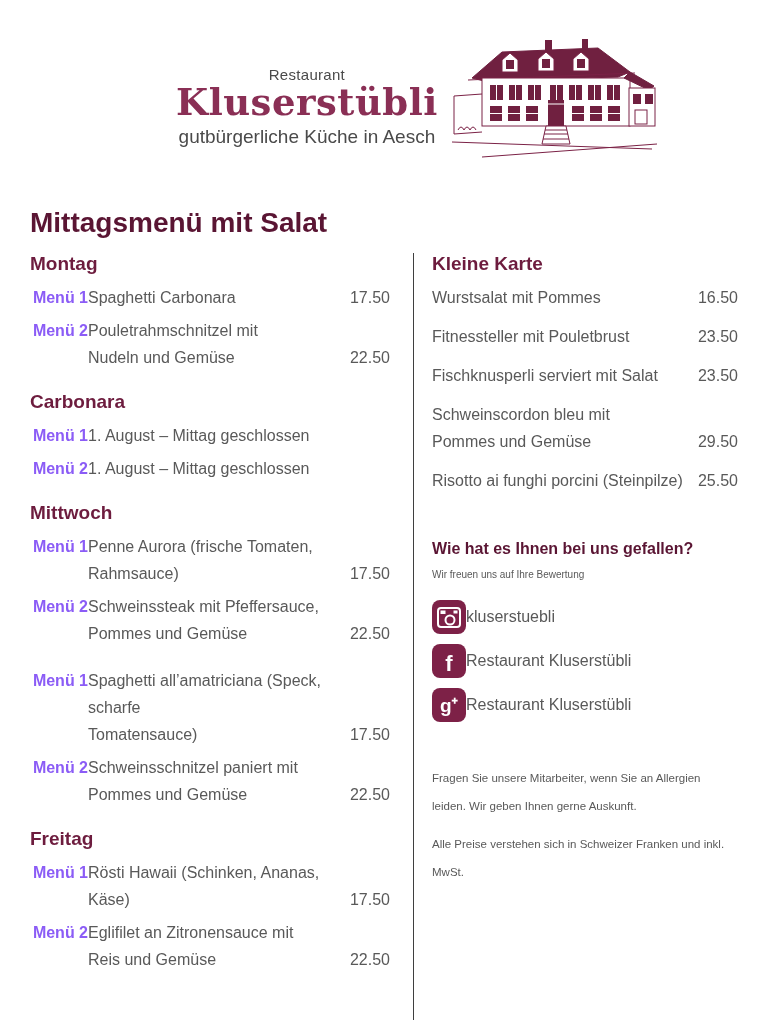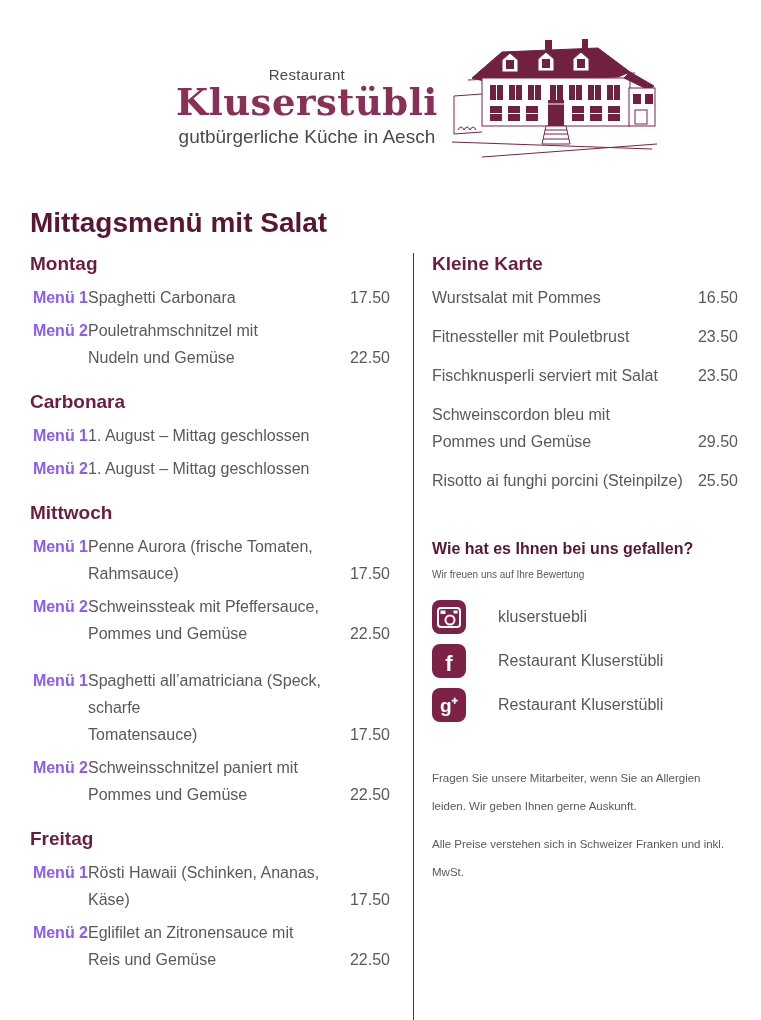--- a/index.html
+++ b/index.html
@@ -40,21 +40,21 @@
   .menu-price { color:#595959; align-self:flex-end; padding-left:8px; }
 
   
   .karte-heading { margin-bottom:9px; }
   .karte-item { display:flex; align-items:flex-start; margin-bottom:12px; font-size:16px; line-height:27px; }
 
   
   .feedback { margin-top:46px; }
   .feedback-heading { font-size:16px; font-weight:bold; color:#5a1533; margin-bottom:11px; }
   .feedback-sub { font-size:10px; color:#595959; margin-bottom:20px; }
-  .social-row { display:flex; align-items:center; gap:32px; margin-bottom:10px; }
+  .social-row { display:flex; align-items:center; gap:0; margin-bottom:10px; }
   .social-icon {
     width:34px; height:34px; border-radius:8px; background:#7d2147;
     display:flex; align-items:center; justify-content:center; color:#fff; flex:0 0 34px;
   }
   .social-icon.fb { font-weight:bold; font-size:22px; padding-top:5px; }
   .social-icon.gp { font-weight:bold; font-size:19px; letter-spacing:0; }
   .social-label { font-size:16px; color:#595959; }
 
   
   .footnotes { margin-top:42px; width:302px; }

